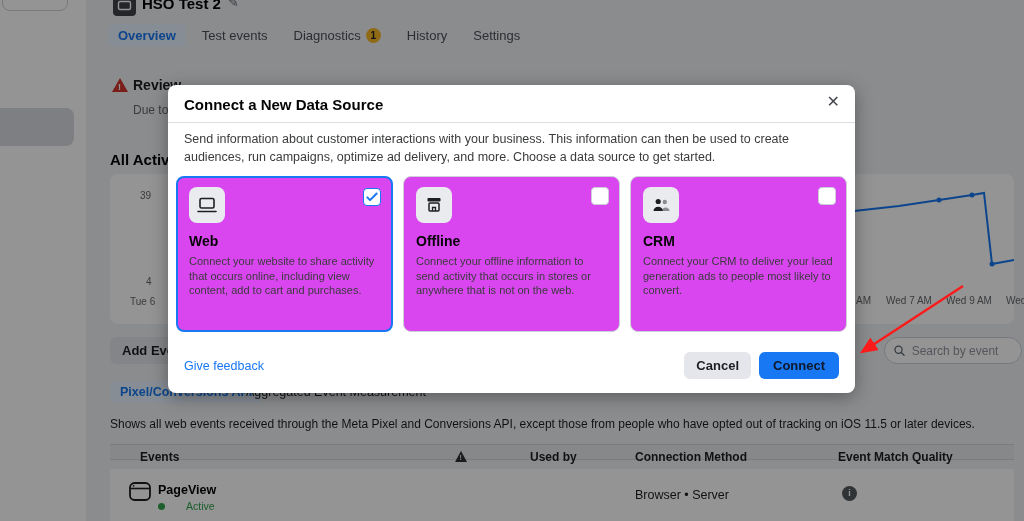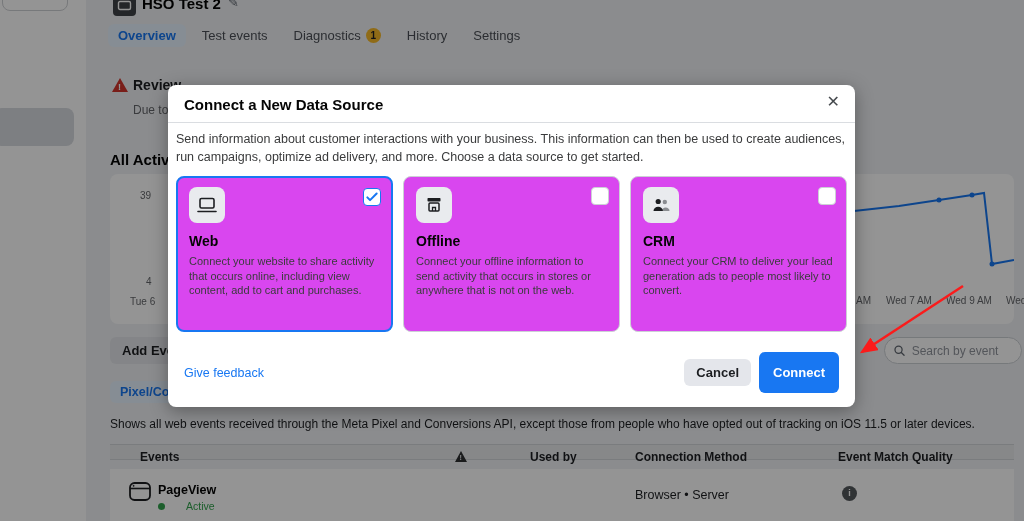--- a/index.html
+++ b/index.html
@@ -58,34 +58,34 @@
   .dot { width:7px; height:7px; border-radius:50%; background:#31a24c; }
   .ev-conn { position:absolute; left:525px; top:19px; font-size:12.5px; color:#1c1e21; }
   .info-icon { position:absolute; left:732px; top:17px; width:15px; height:15px; border-radius:50%; background:#54585c; color:#fff; font-size:9px; font-weight:bold; line-height:15px; text-align:center; cursor:pointer; }
 
   
   .overlay { position:absolute; inset:0; background:rgba(0,0,0,0.42); z-index:10; }
   .modal { position:absolute; left:168px; top:85px; width:687px; background:#fff; border-radius:8px; z-index:20; box-shadow:0 4px 18px rgba(0,0,0,0.35); }
   .modal-header { position:relative; padding:11px 16px 9px; border-bottom:1px solid #dadde1; }
   .modal-title { font-size:15px; font-weight:bold; color:#050505; }
   .close-x { position:absolute; right:15px; top:9px; font-size:16px; color:#464a4e; cursor:pointer; line-height:1; }
-  .modal-desc { padding:8px 8px 10px; font-size:12.5px; line-height:1.4; color:#3a3b3c; }
+  .modal-desc { padding:8px 16px 10px; font-size:12.5px; line-height:1.4; color:#3a3b3c; }
   .cards { display:flex; gap:10px; padding:0 8px; }
   .card { flex:1; border:1px solid #ccd0d5; border-radius:8px; padding:10px 12px; height:156px; position:relative; background:#d946ef; cursor:pointer; overflow:hidden; }
   .card.selected { border:2px solid #1877f2; padding:9px 11px; }
   .card-icon { width:36px; height:36px; background:#e9ebee; border-radius:8px; display:flex; align-items:center; justify-content:center; }
   .checkbox { position:absolute; top:10px; right:10px; width:18px; height:18px; border:1px solid #ccd0d5; border-radius:4px; background:#fff; display:flex; align-items:center; justify-content:center; cursor:pointer; }
   .checkbox.checked { border-color:#1877f2; }
   .card-title { margin-top:10px; font-size:14px; font-weight:bold; color:#050505; }
   .card-desc { margin-top:5px; font-size:11px; line-height:14.5px; color:#3a3b3c; }
   .modal-footer { display:flex; align-items:center; padding:20px 16px 14px; }
   .feedback-link { font-size:12.5px; color:#1877f2; margin-right:auto; cursor:pointer; }
   .btn { border:none; border-radius:6px; font-family:"Liberation Sans",sans-serif; font-size:13px; font-weight:bold; padding:6px 12px; cursor:pointer; }
   .btn-cancel { background:#e4e6eb; color:#1c1e21; }
-  .btn-connect { background:#1877f2; color:#ffffff; margin-left:8px; padding:13px 14px; }
+  .btn-connect { background:#1877f2; color:#0f172a; margin-left:8px; padding:6px 14px; }
 
   .arrow-layer { position:absolute; inset:0; z-index:40; pointer-events:none; }
 </style>
 </head>
 <body>
 
 <div class="page">
 
   <aside class="sidebar">
     <div class="sidebar-pill"></div>

